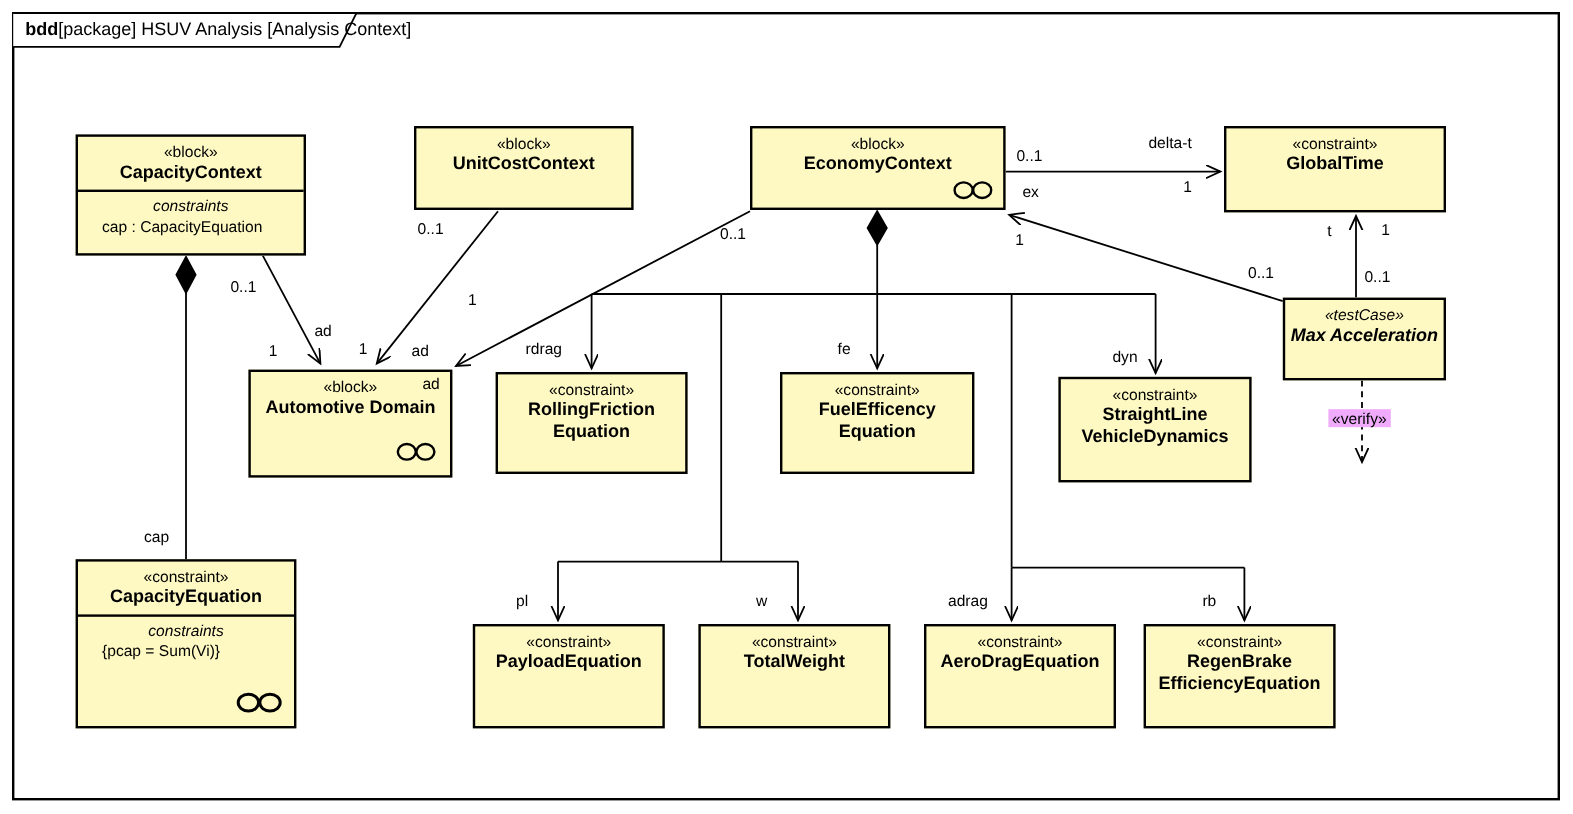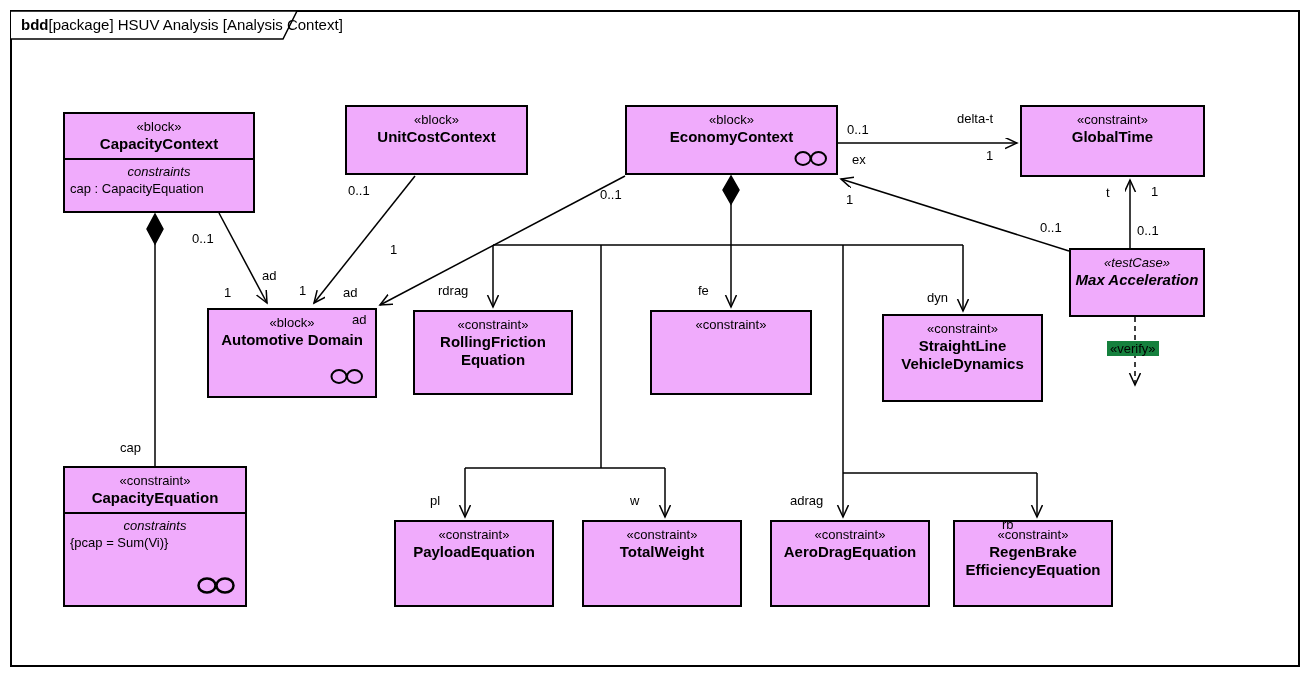--- a/index.html
+++ b/index.html
@@ -2,32 +2,32 @@
 <html><head>
 <meta charset="utf-8">
 <style>
   html,body { margin:0; padding:0; background:#ffffff; font-family:"Liberation Sans",sans-serif; color:#000; }
   #canvas { position:relative; width:1311px; height:678px; background:#fff; overflow:hidden; }
   svg.wires { position:absolute; left:0; top:0; width:1311px; height:678px; }
 
   .frame-title { position:absolute; left:21px; top:16px; font-size:15px; white-space:nowrap; }
   .frame-title .kw { font-weight:bold; }
 
-  .block { position:absolute; box-sizing:border-box; border:2px solid #000; background:#f0abfc; text-align:center; }
+  .block { position:absolute; box-sizing:border-box; border:2px solid #000; background:#fef9c3; text-align:center; }
   .hd { padding:4px 2px 5px 2px; }
   .hd.divided { border-bottom:2px solid #000; }
   .stype { font-size:13px; line-height:17px; }
   .bname { font-size:15px; font-weight:bold; line-height:18px; }
   .ctitle { font-size:13px; font-style:italic; line-height:17px; padding-top:3px; }
-  .citem { font-size:13px; text-align:left; padding-left:5px; line-height:17px; }
+  .citem { font-size:13px; text-align:left; padding-left:20px; line-height:17px; }
 
   .parts-icon { position:absolute; }
 
   .lbl { position:absolute; font-size:13px; white-space:nowrap; line-height:15px; }
-  .lbl.bg { background:#15803d; padding:0 3px; }
+  .lbl.bg { background:#f0abfc; padding:0 3px; }
 </style>
 </head>
 <body>
 
 <div id="canvas">
 
   <svg class="wires" viewBox="0 0 1311 678">
     <defs>
       <marker id="arrowOpen" markerWidth="16" markerHeight="14" refX="12" refY="5.5" orient="auto" markerUnits="userSpaceOnUse">
         <path d="M0,0 L12,5.5 L0,11" fill="none" stroke="#000" stroke-width="1.5"></path>
@@ -144,20 +144,21 @@
   <div class="block" style="left:413px; top:310px; width:160px; height:85px;">
     <div class="hd">
       <div class="stype">«constraint»</div>
       <div class="bname">RollingFriction Equation</div>
     </div>
   </div>
 
   <div class="block" style="left:650px; top:310px; width:162px; height:85px;">
     <div class="hd">
       <div class="stype">«constraint»</div>
+      <div class="bname">FuelEfficency Equation</div>
     </div>
   </div>
 
   <div class="block" style="left:882px; top:314px; width:161px; height:88px;">
     <div class="hd">
       <div class="stype">«constraint»</div>
       <div class="bname">StraightLine</div>
       <div class="bname">VehicleDynamics</div>
     </div>
   </div>
@@ -227,21 +228,21 @@
   <span class="lbl" style="left:600px; top:187px;">0..1</span>
   <span class="lbl" style="left:390px; top:242px;">1</span>
   <span class="lbl" style="left:352px; top:312px;">ad</span>
 
   <span class="lbl" style="left:438px; top:283px;">rdrag</span>
   <span class="lbl" style="left:698px; top:283px;">fe</span>
   <span class="lbl" style="left:927px; top:290px;">dyn</span>
   <span class="lbl" style="left:430px; top:493px;">pl</span>
   <span class="lbl" style="left:630px; top:493px;">w</span>
   <span class="lbl" style="left:790px; top:493px;">adrag</span>
-  <span class="lbl" style="left:1002px; top:493px;margin-top:24px;">rb</span>
+  <span class="lbl" style="left:1002px; top:493px;">rb</span>
 
   <span class="lbl" style="left:847px; top:122px;">0..1</span>
   <span class="lbl" style="left:957px; top:111px;">delta-t</span>
   <span class="lbl" style="left:986px; top:148px;">1</span>
 
   <span class="lbl" style="left:852px; top:152px;">ex</span>
   <span class="lbl" style="left:846px; top:192px;">1</span>
   <span class="lbl" style="left:1040px; top:220px;">0..1</span>
 
   <span class="lbl" style="left:1106px; top:185px;">t</span>

